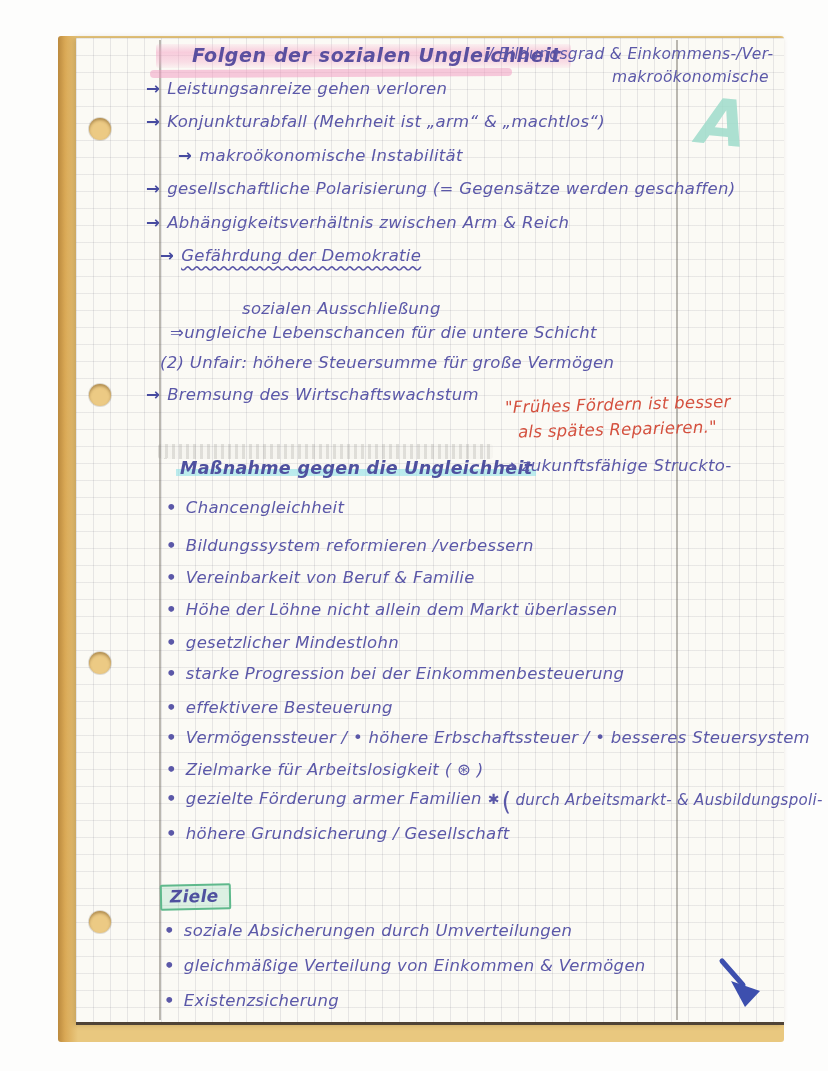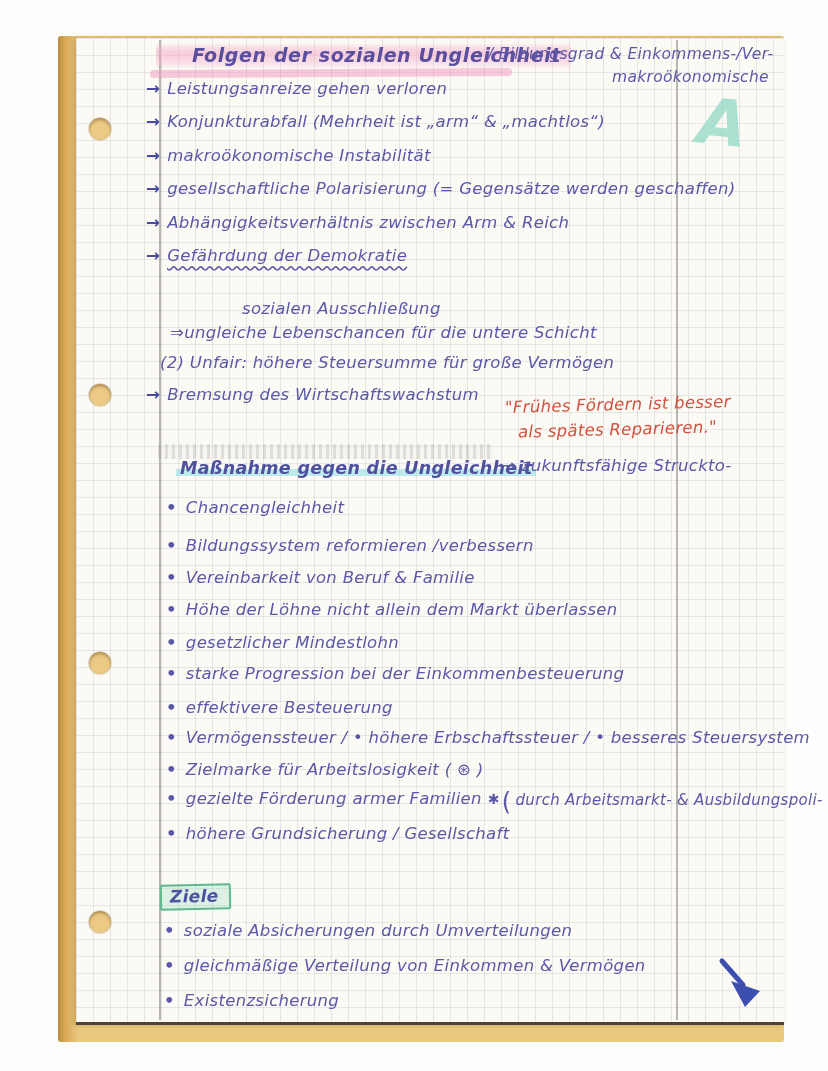--- a/index.html
+++ b/index.html
@@ -96,24 +96,24 @@
   <div class="hole" style="top:911px;"></div>
 
   <div class="pink-streak"></div>
   <div class="hw title-line" style="left:156px;top:44px;padding-left:36px;">Folgen der sozialen Ungleichheit</div>
   <div class="hw title-suffix" style="left:488px;top:46px;font-style:italic;">/ Bildungsgrad &amp; Einkommens-/Ver-</div>
   <div class="hw title-suffix" style="left:612px;top:69px;">makroökonomische</div>
   <div class="corner-mark">A</div>
 
   <div class="hw" style="left:146px;top:80px;"><span class="arr">→</span><span>Leistungsanreize gehen verloren</span></div>
   <div class="hw" style="left:146px;top:113px;"><span class="arr">→</span><span>Konjunkturabfall (Mehrheit ist „arm“ &amp; „machtlos“)</span></div>
-  <div class="hw" style="left:146px;top:147px;"><span class="arr">→</span><span>makroökonomische Instabilität</span></div>
+  <div class="hw" style="left:146px;top:147px;padding-left:32px;"><span class="arr">→</span><span>makroökonomische Instabilität</span></div>
   <div class="hw" style="left:146px;top:180px;"><span class="arr">→</span><span>gesellschaftliche Polarisierung (= Gegensätze werden geschaffen)</span></div>
   <div class="hw" style="left:146px;top:214px;"><span class="arr">→</span><span>Abhängigkeitsverhältnis zwischen Arm &amp; Reich</span></div>
-  <div class="hw" style="left:146px;top:247px;"><span class="arr">→</span><span class="underline-wavy">Gefährdung der Demokratie</span></div>
+  <div class="hw" style="left:146px;top:247px;padding-left:14px;"><span class="arr">→</span><span class="underline-wavy">Gefährdung der Demokratie</span></div>
 
   <div class="hw" style="left:242px;top:300px;">sozialen Ausschließung</div>
   <div class="hw" style="left:170px;top:324px;">⇒ungleiche Lebenschancen für die untere Schicht</div>
   <div class="hw" style="left:160px;top:354px;">(2) Unfair: höhere Steuersumme für große Vermögen</div>
   <div class="hw" style="left:146px;top:386px;"><span class="arr">→</span><span>Bremsung des Wirtschaftswachstum</span></div>
 
   <div class="hw red" style="left:505px;top:396px;">"Frühes Fördern ist besser</div>
   <div class="hw red" style="left:518px;top:421px;">als spätes Reparieren."</div>
 
   <div class="smudge"></div>

